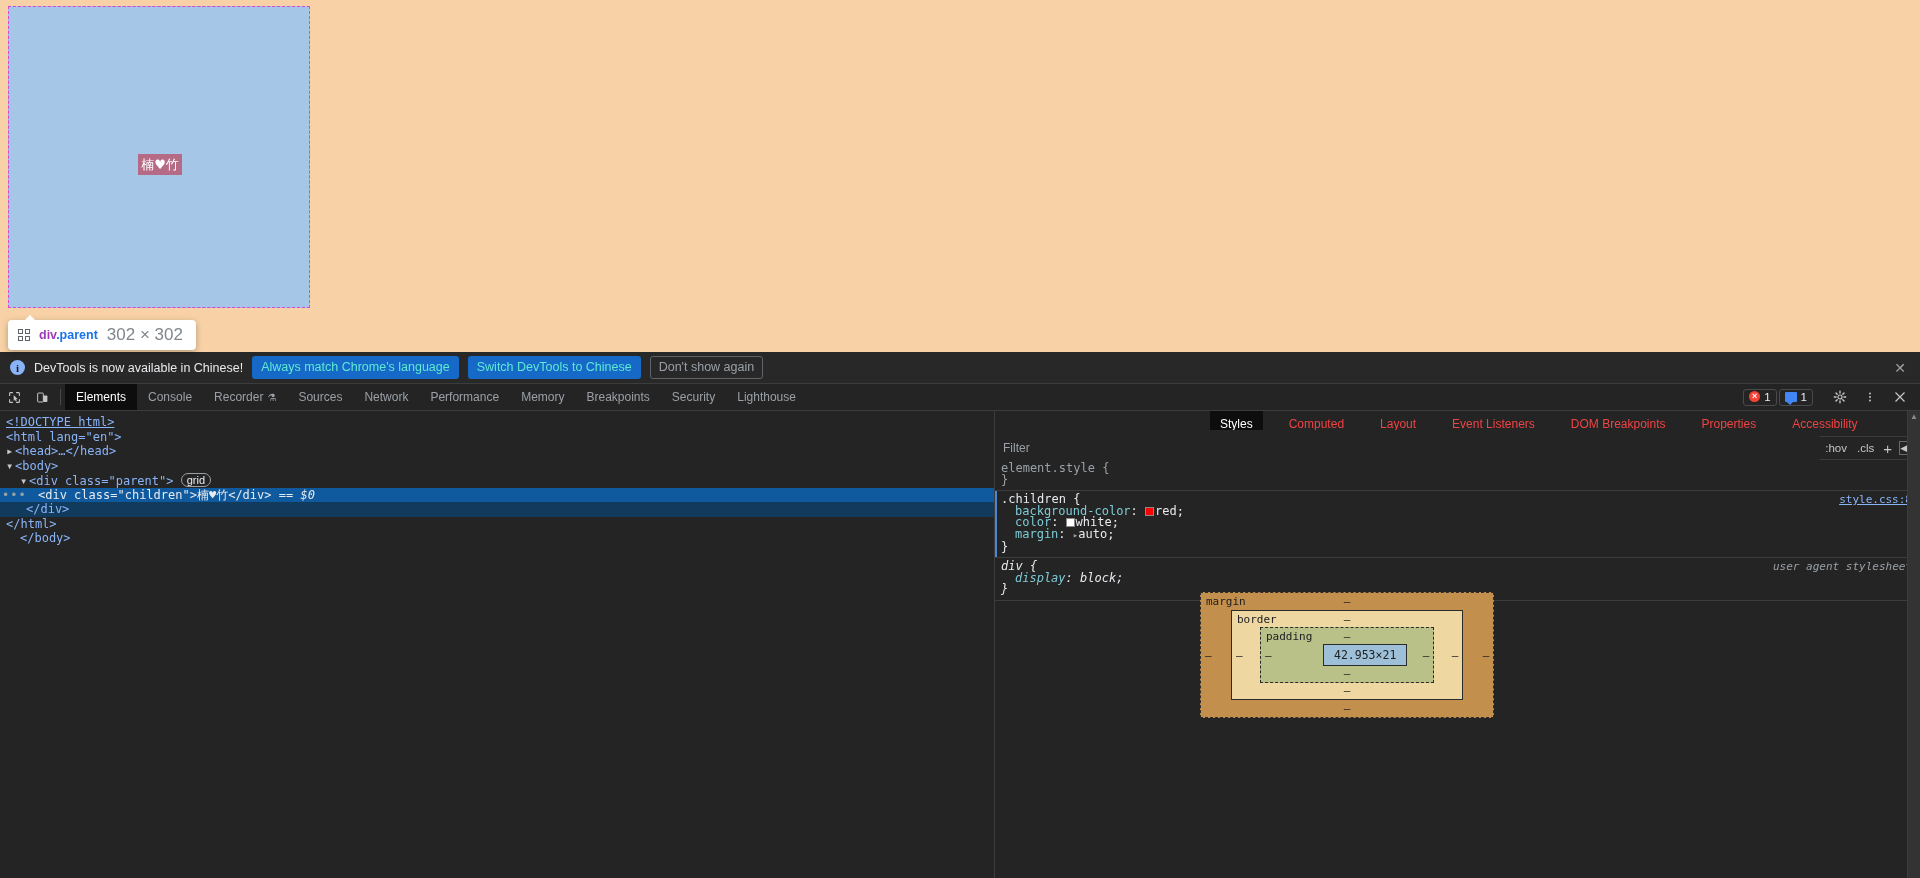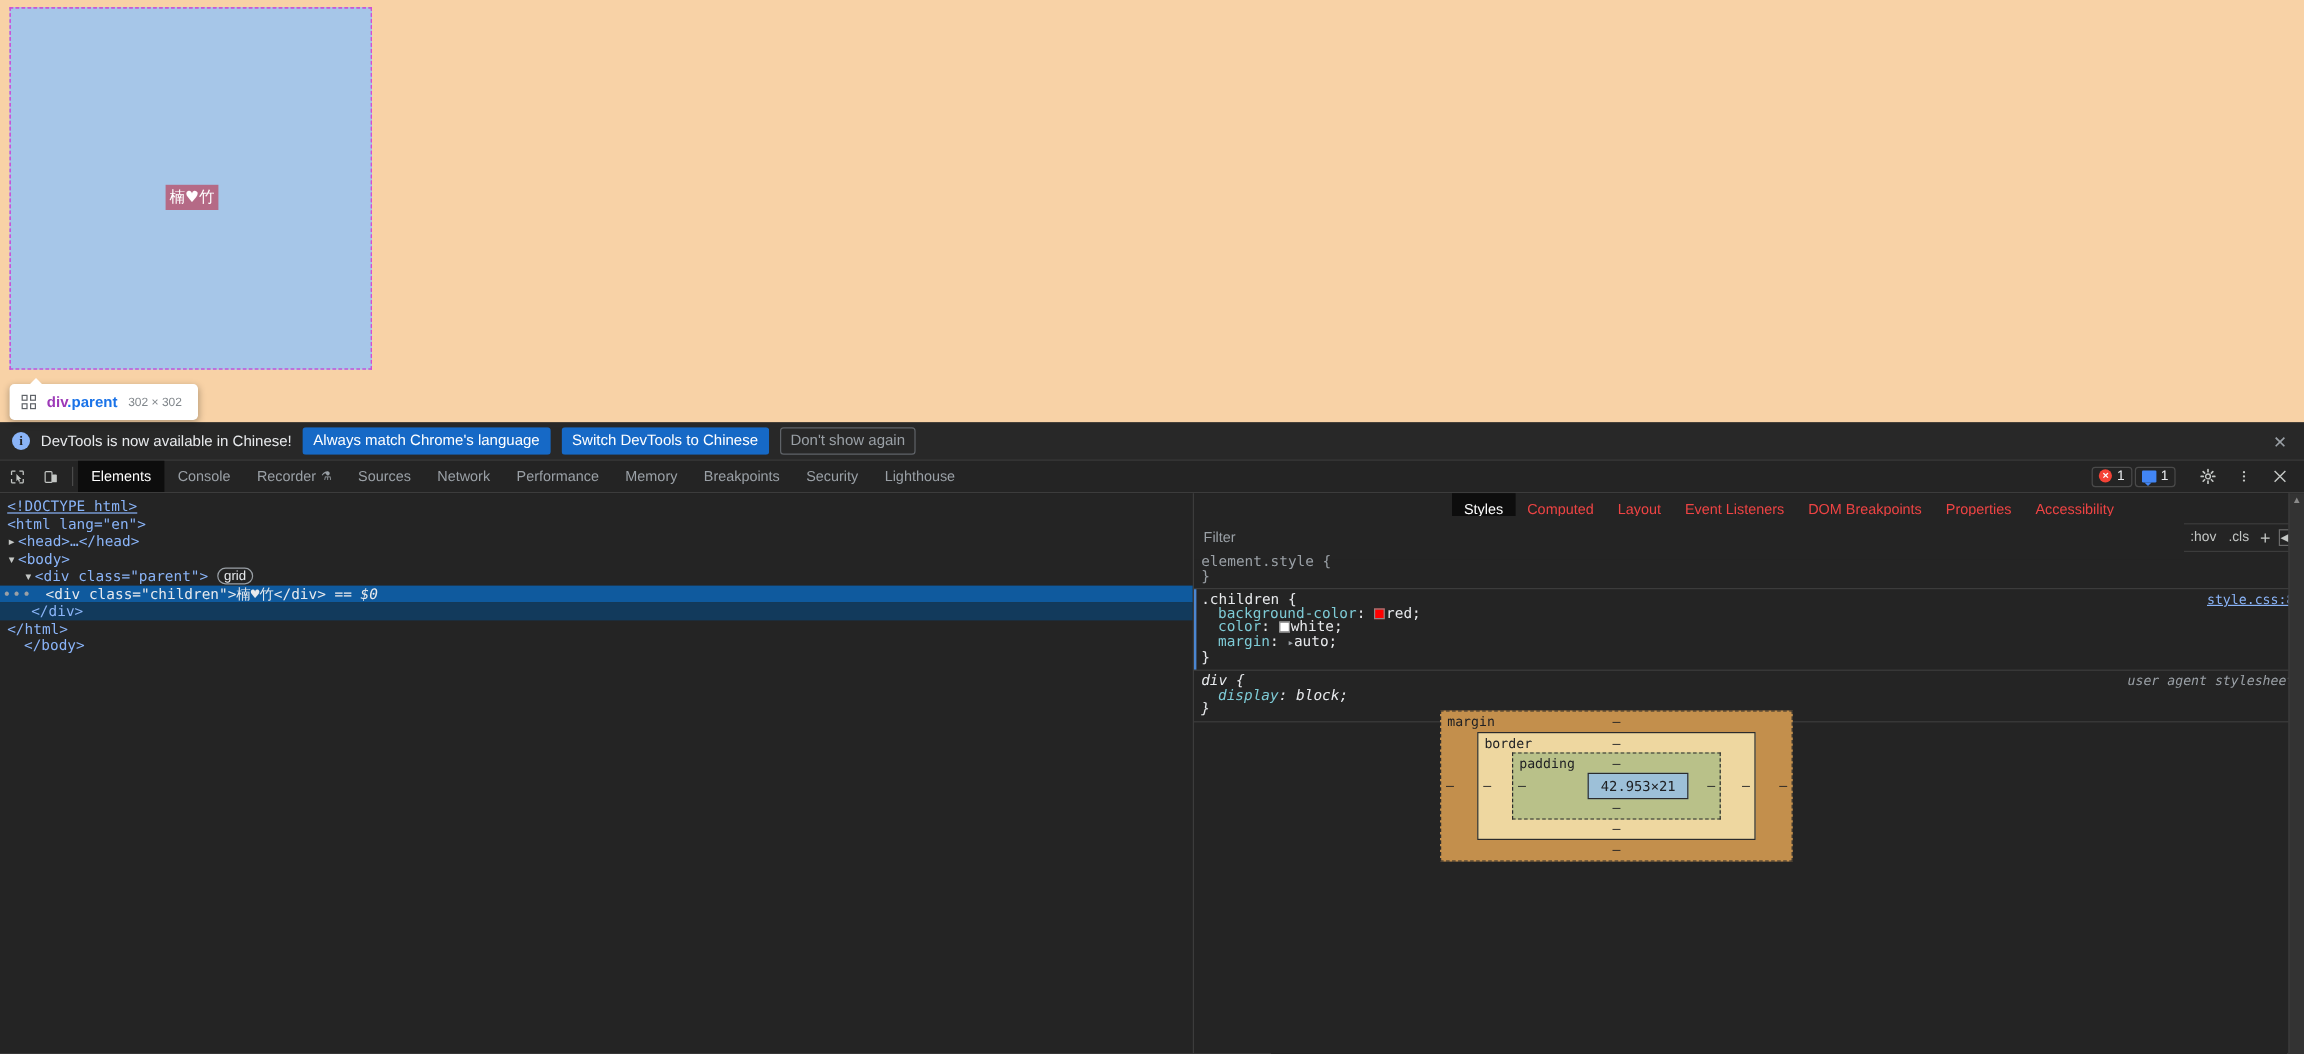--- a/index.html
+++ b/index.html
@@ -73,21 +73,21 @@
   .grid-glyph {
     display: grid;
     grid-template-columns: 5px 5px;
     grid-template-rows: 5px 5px;
     gap: 2px;
   }
   .grid-glyph i { display:block; border:1px solid #5f6368; }
   .tt-sel { font-size: 12.5px; font-weight: bold; }
   .tt-sel .tag { color: #9d3ab8; }
   .tt-sel .cls { color: #1a73e8; }
-  .tt-dim { font-size: 10px; color: #80868b; }
+  .tt-dim { font-size: 17px; color: #80868b; }
 
   
   #devtools {
     position: absolute;
     left: 0; top: 352px;
     width: 1920px; height: 526px;
     background: #242424;
     color: #e8eaed;
     font-size: 12px;
   }
@@ -112,21 +112,21 @@
   }
   #notif-text { font-size: 12.5px; color: #e8eaed; }
   .notif-btn {
     font-size: 12.5px;
     padding: 3px 8px 4px;
     border-radius: 3px;
     border: 1px solid transparent;
     cursor: pointer;
     white-space: nowrap;
   }
-  .notif-btn.primary { background: #1669c6; color: #ffffff; }
+  .notif-btn.primary { background: #1669c6; color: #5eead4; }
   .notif-btn.ghost { background: transparent; color: #9aa0a6; border-color: #5f6368; }
   #notif-close {
     margin-left: auto;
     color: #9aa0a6;
     font-size: 14px;
     cursor: pointer;
     padding: 0 6px;
   }
 
   
@@ -202,20 +202,21 @@
   }
   .tri { color: #c4c7c5; display:inline-block; width: 9px; }
   .ellip { position: absolute; left: 2px; top: 0; color: #9aa0a6; letter-spacing: 1px; }
 
   
   #styles-pane { flex: 1; background: #242424; display: flex; flex-direction: column; position: relative; }
   #styles-tabs {
     height: 26px; display: flex; align-items: stretch;
     border-bottom: 1px solid #3c3c3c;
     padding-left: 215px;
+    gap: 16px;
   }
   .stab { padding: 0 10px; font-size: 12px; color: #ef4444; display:flex; align-items:center; cursor:pointer; white-space:nowrap;}
   .stab.active { background: #0d0d0d; color: #ffffff; }
   #filter-row {
     height: 23px; display: flex; align-items: center;
     border-bottom: 1px solid #3c3c3c;
     padding: 0 6px 0 0;
   }
   #filter-input {
     flex: 1; height: 36px;

